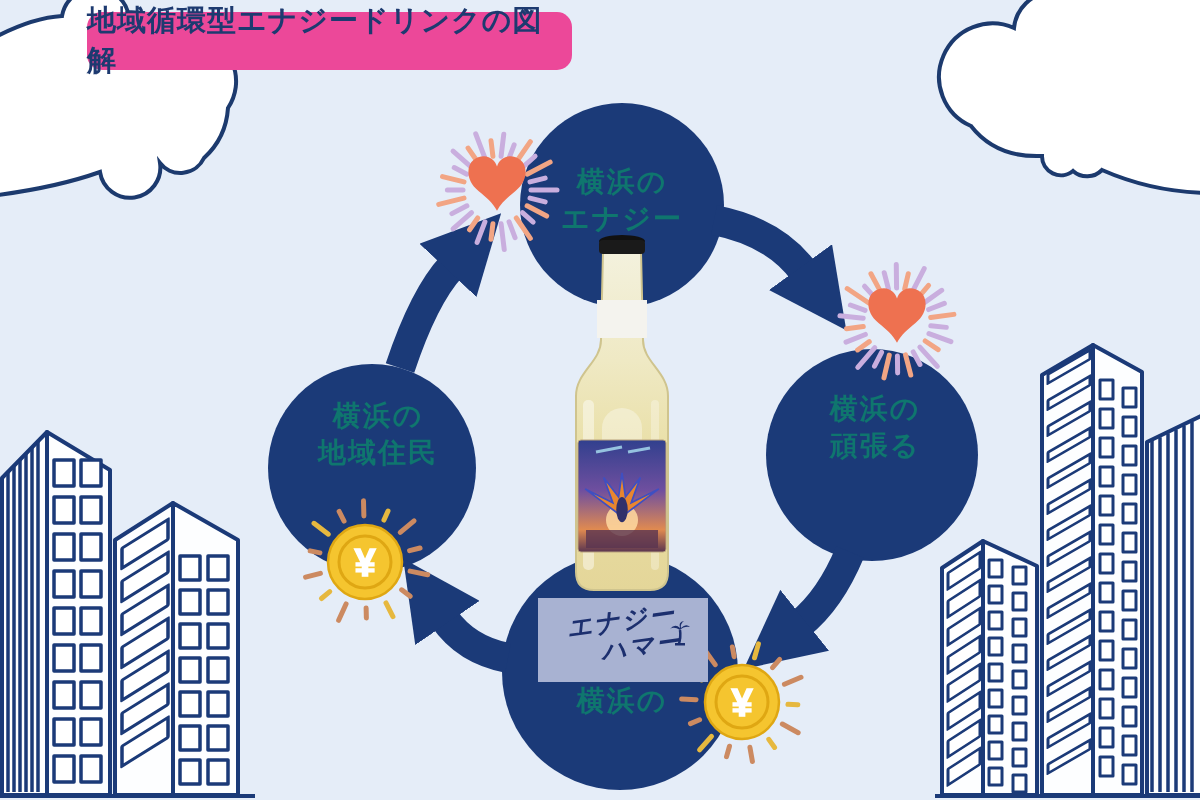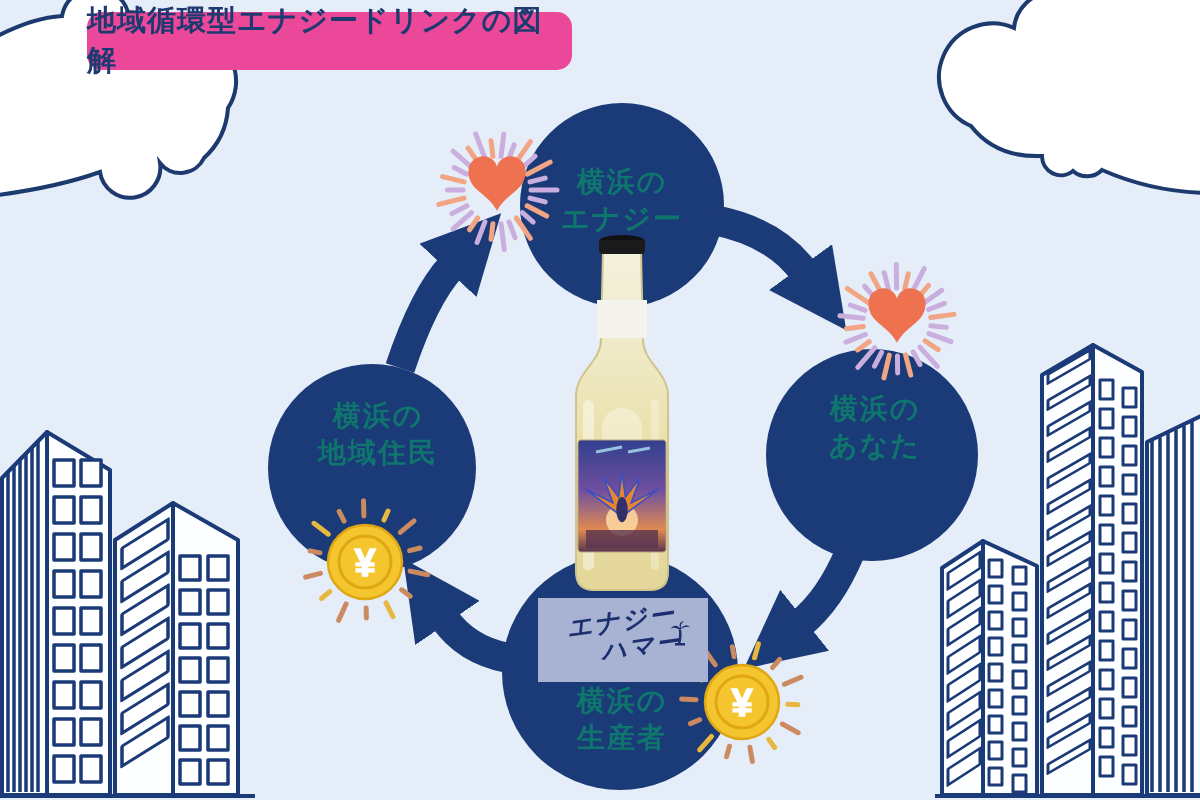--- a/index.html
+++ b/index.html
@@ -377,29 +377,28 @@
 <div class="title-pill">
   <span>地域循環型エナジードリンクの図解</span>
 </div>
 
 <div class="txt" style="left:492px;top:163px;width:260px;">
   <div>横浜の</div>
   <div>エナジー</div>
 </div>
 <div class="txt" style="left:745px;top:390px;width:260px;">
   <div>横浜の</div>
-  <div>あなた</div>
+  <div>頑張る</div>
 </div>
 <div class="txt" style="left:248px;top:397px;width:260px;">
   <div>横浜の</div>
   <div>地域住民</div>
 </div>
 <div class="txt" style="left:492px;top:682px;width:260px;">
   <div>横浜の</div>
-  <div>生産者</div>
 </div>
 
 <div class="logo-box">
   <div class="logo-inner">
     <div>エナジー</div>
     <div class="logo-line2">ハマー</div>
   </div>
   <svg class="palm" width="24" height="26" viewBox="0 0 24 26">
     <path d="M11 24 Q13 16 12 10" stroke="#1c2f6e" stroke-width="2.5" fill="none"></path>
     <path d="M12 10 Q6 6 2 9 Q7 3 12 8 Q10 2 16 1 Q12 4 13 8 Q18 3 22 7 Q16 6 12 10 Z" fill="#1c2f6e"></path>

